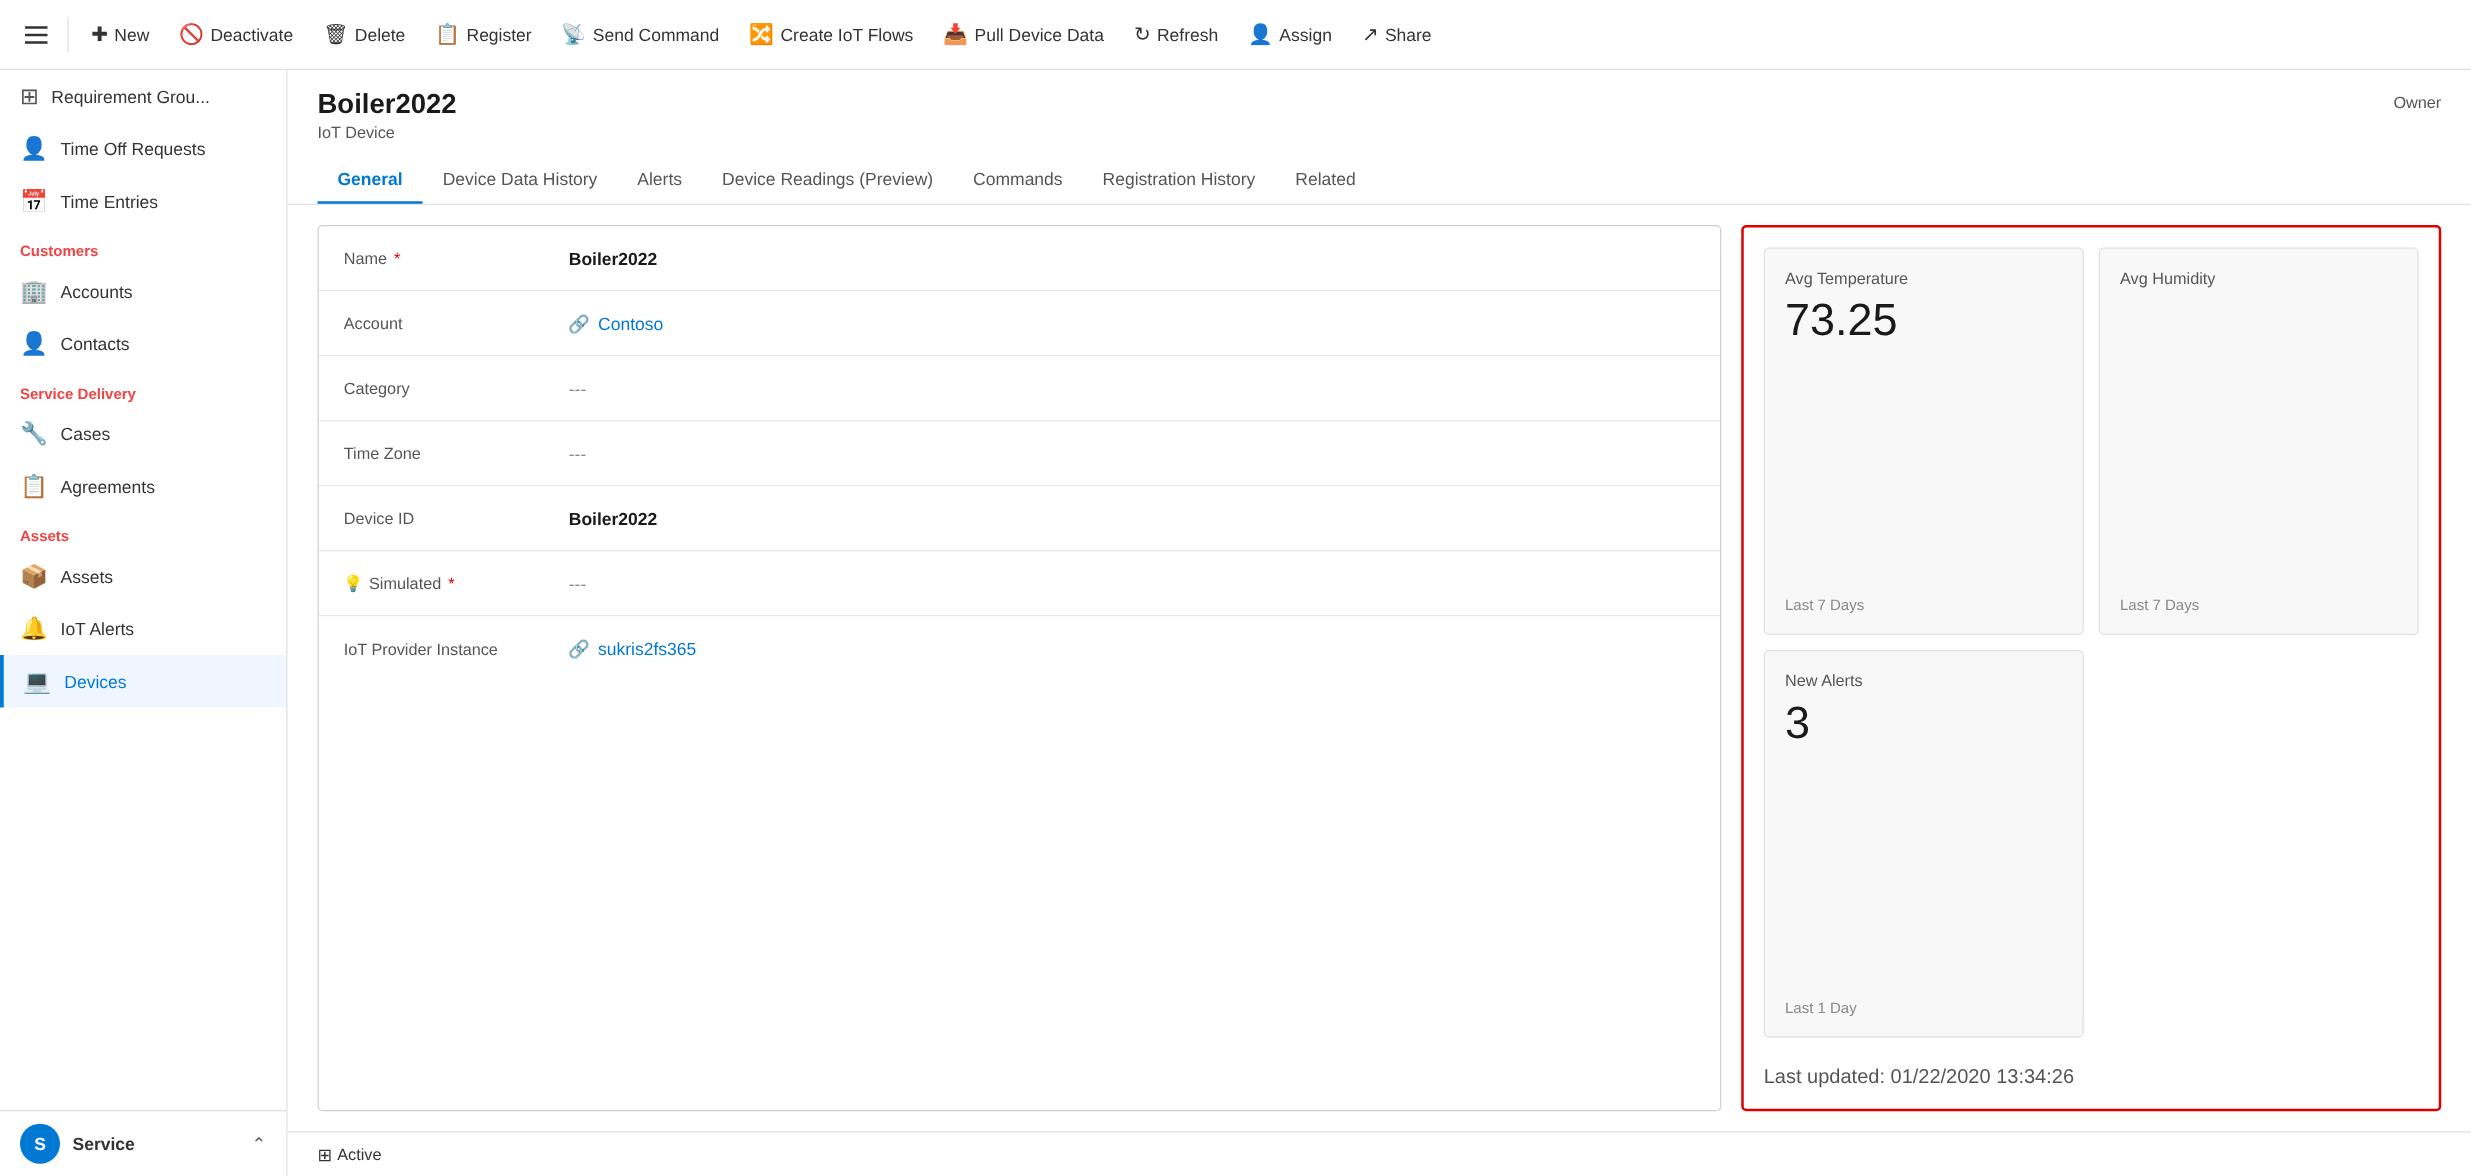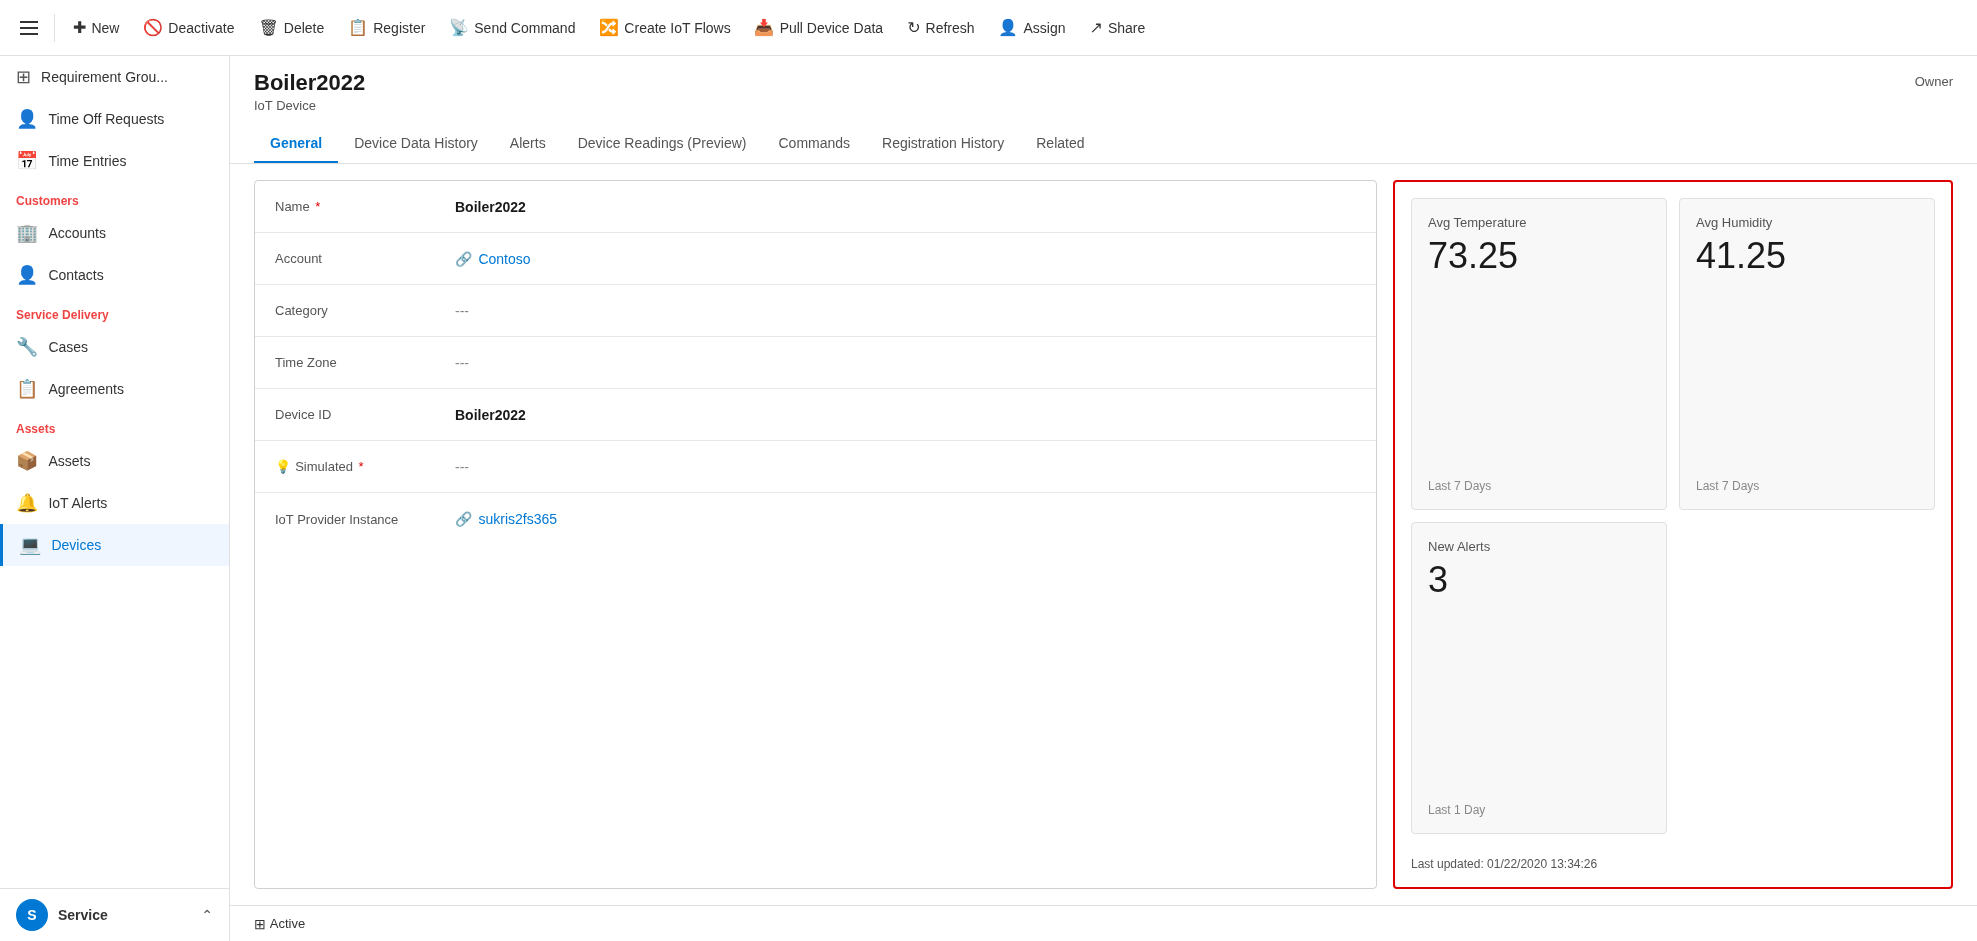--- a/index.html
+++ b/index.html
@@ -205,21 +205,21 @@
       border-radius: 4px;
       padding: 16px;
       display: flex;
       flex-direction: column;
       gap: 8px;
       border: 1px solid #e0e0e0;
     }
     .metric-title { font-size: 13px; color: #555; }
     .metric-value { font-size: 36px; font-weight: 300; color: #1a1a1a; line-height: 1; }
     .metric-period { font-size: 12px; color: #888; margin-top: auto; }
-    .metrics-footer { font-size: 12px; color: #555; text-align: left; }
+    .metrics-footer { font-size: 16px; color: #555; text-align: left; }
 
     
     .status-bar {
       height: 36px;
       border-top: 1px solid #e0e0e0;
       background: #fff;
       display: flex;
       align-items: center;
       padding: 0 24px;
       gap: 16px;
@@ -420,21 +420,20 @@
 
       <div class="metrics-panel">
         <div class="metrics-grid" id="metrics-grid">
             <div class="metric-card">
               <div class="metric-title">Avg Temperature</div>
               <div class="metric-value">73.25</div>
               <div class="metric-period">Last 7 Days</div>
             </div>
             <div class="metric-card">
               <div class="metric-title">Avg Humidity</div>
-              <div class="metric-value">41.25</div>
               <div class="metric-period">Last 7 Days</div>
             </div>
             <div class="metric-card">
               <div class="metric-title">New Alerts</div>
               <div class="metric-value">3</div>
               <div class="metric-period">Last 1 Day</div>
             </div>
           </div>
         <div class="metrics-footer">Last updated: 01/22/2020 13:34:26</div>
       </div>

